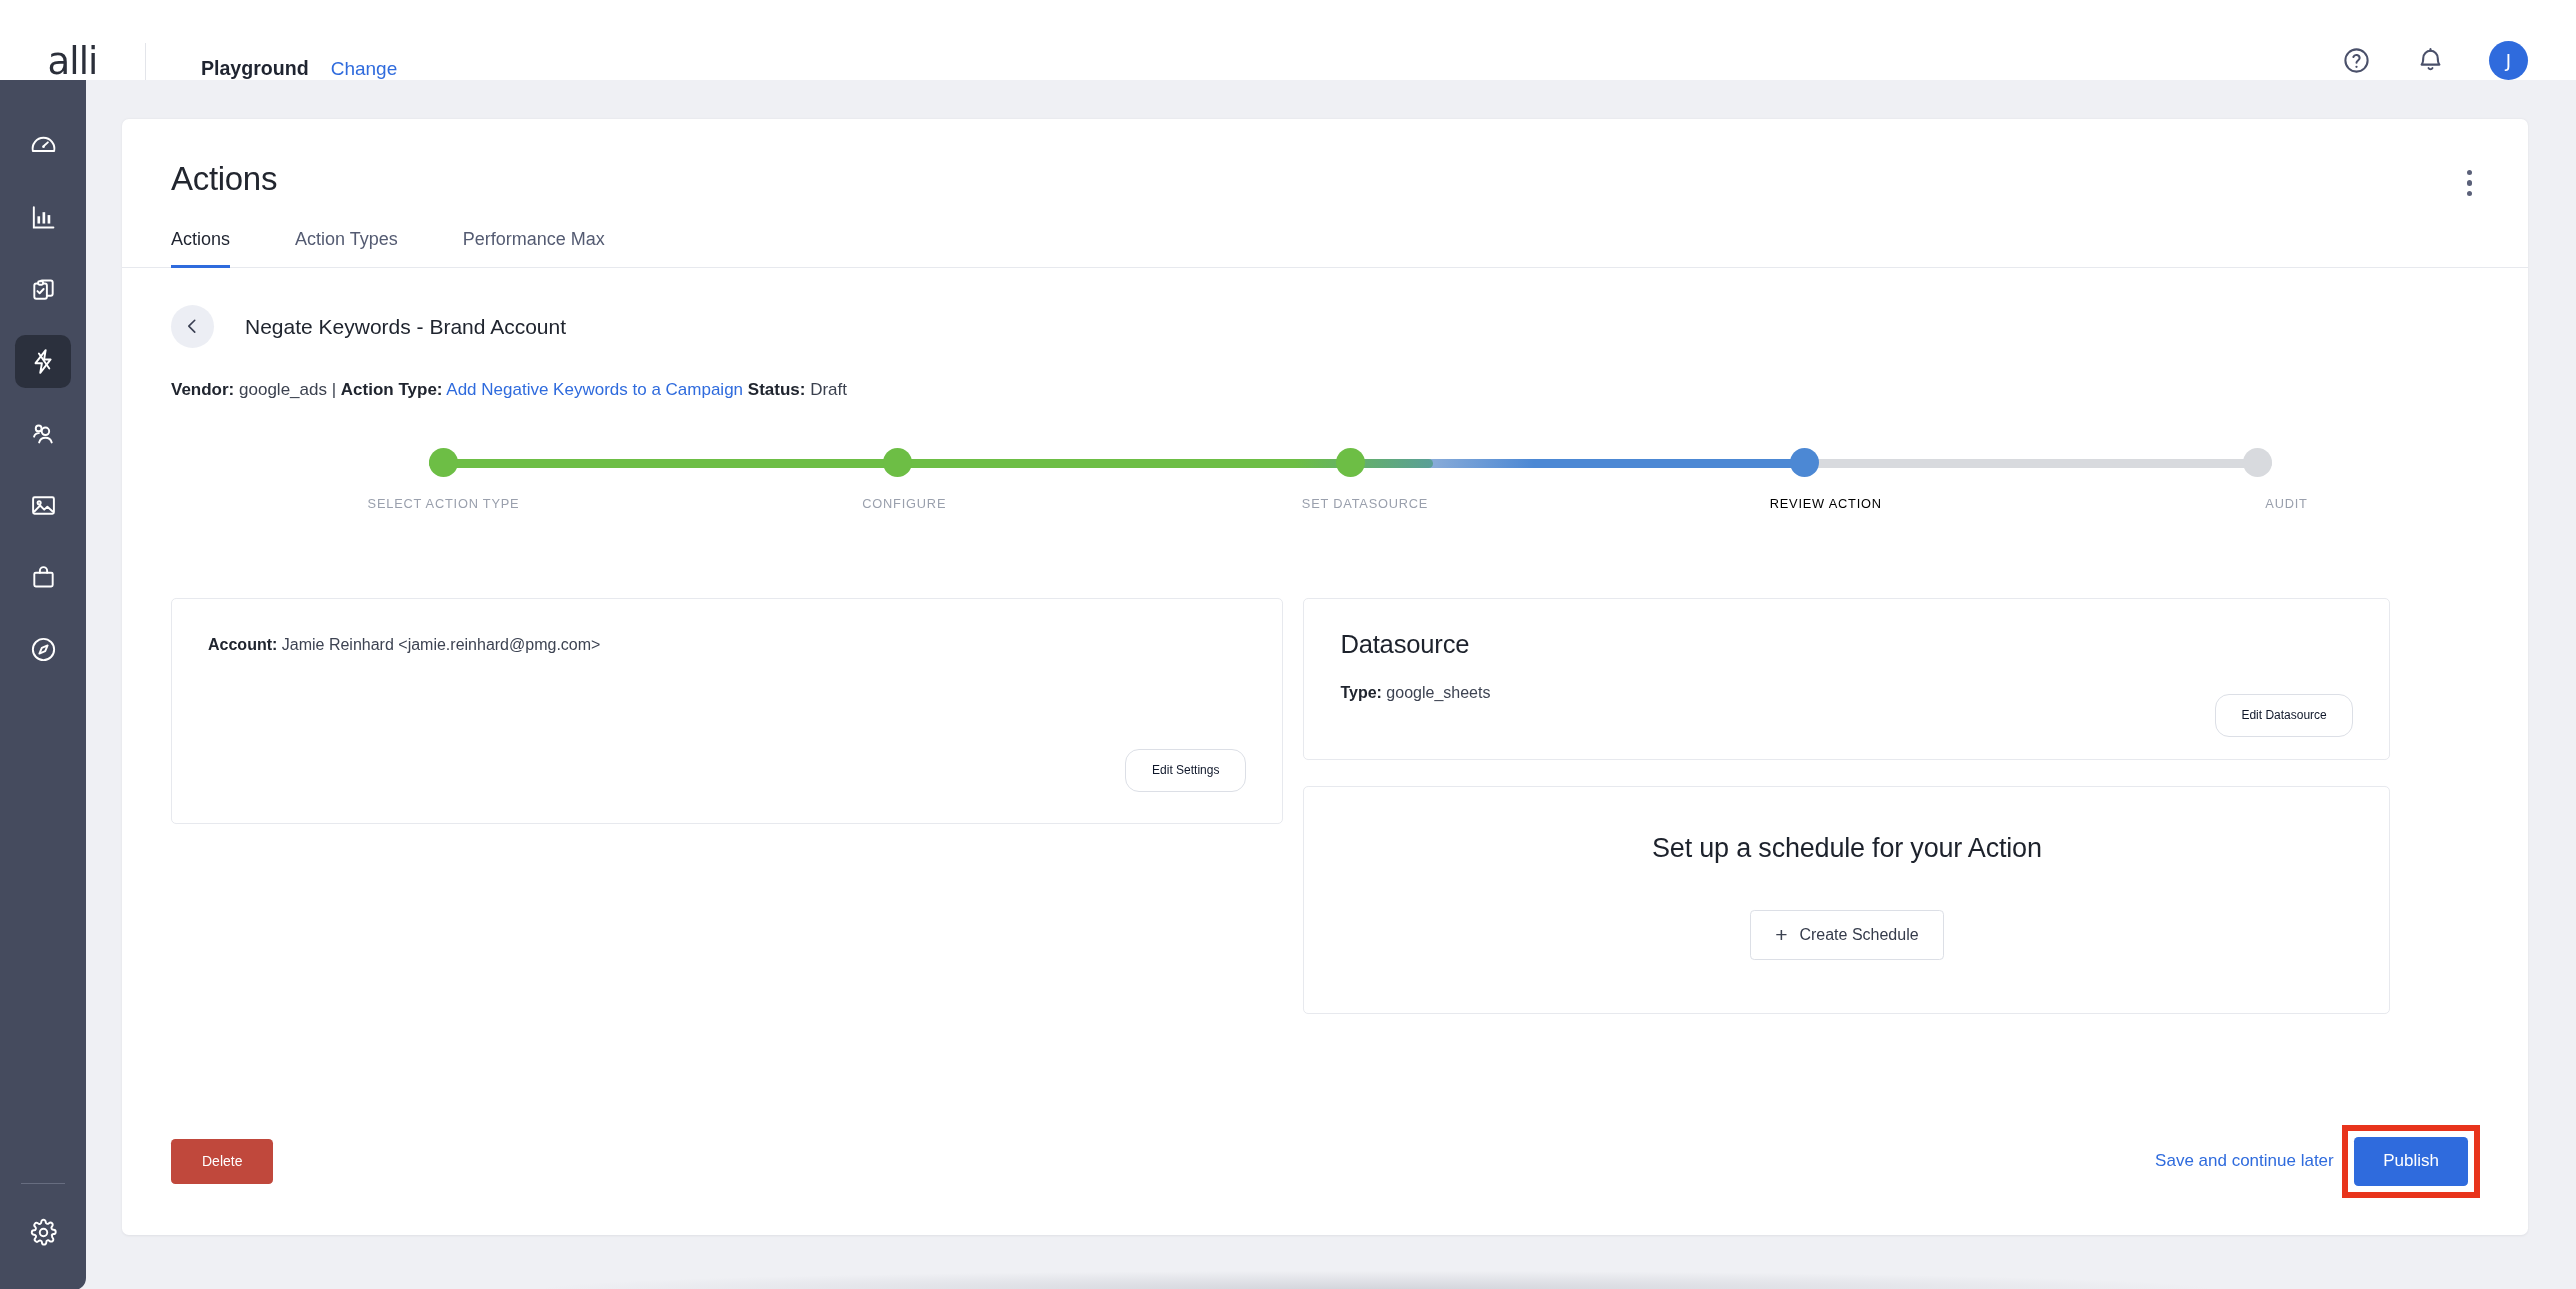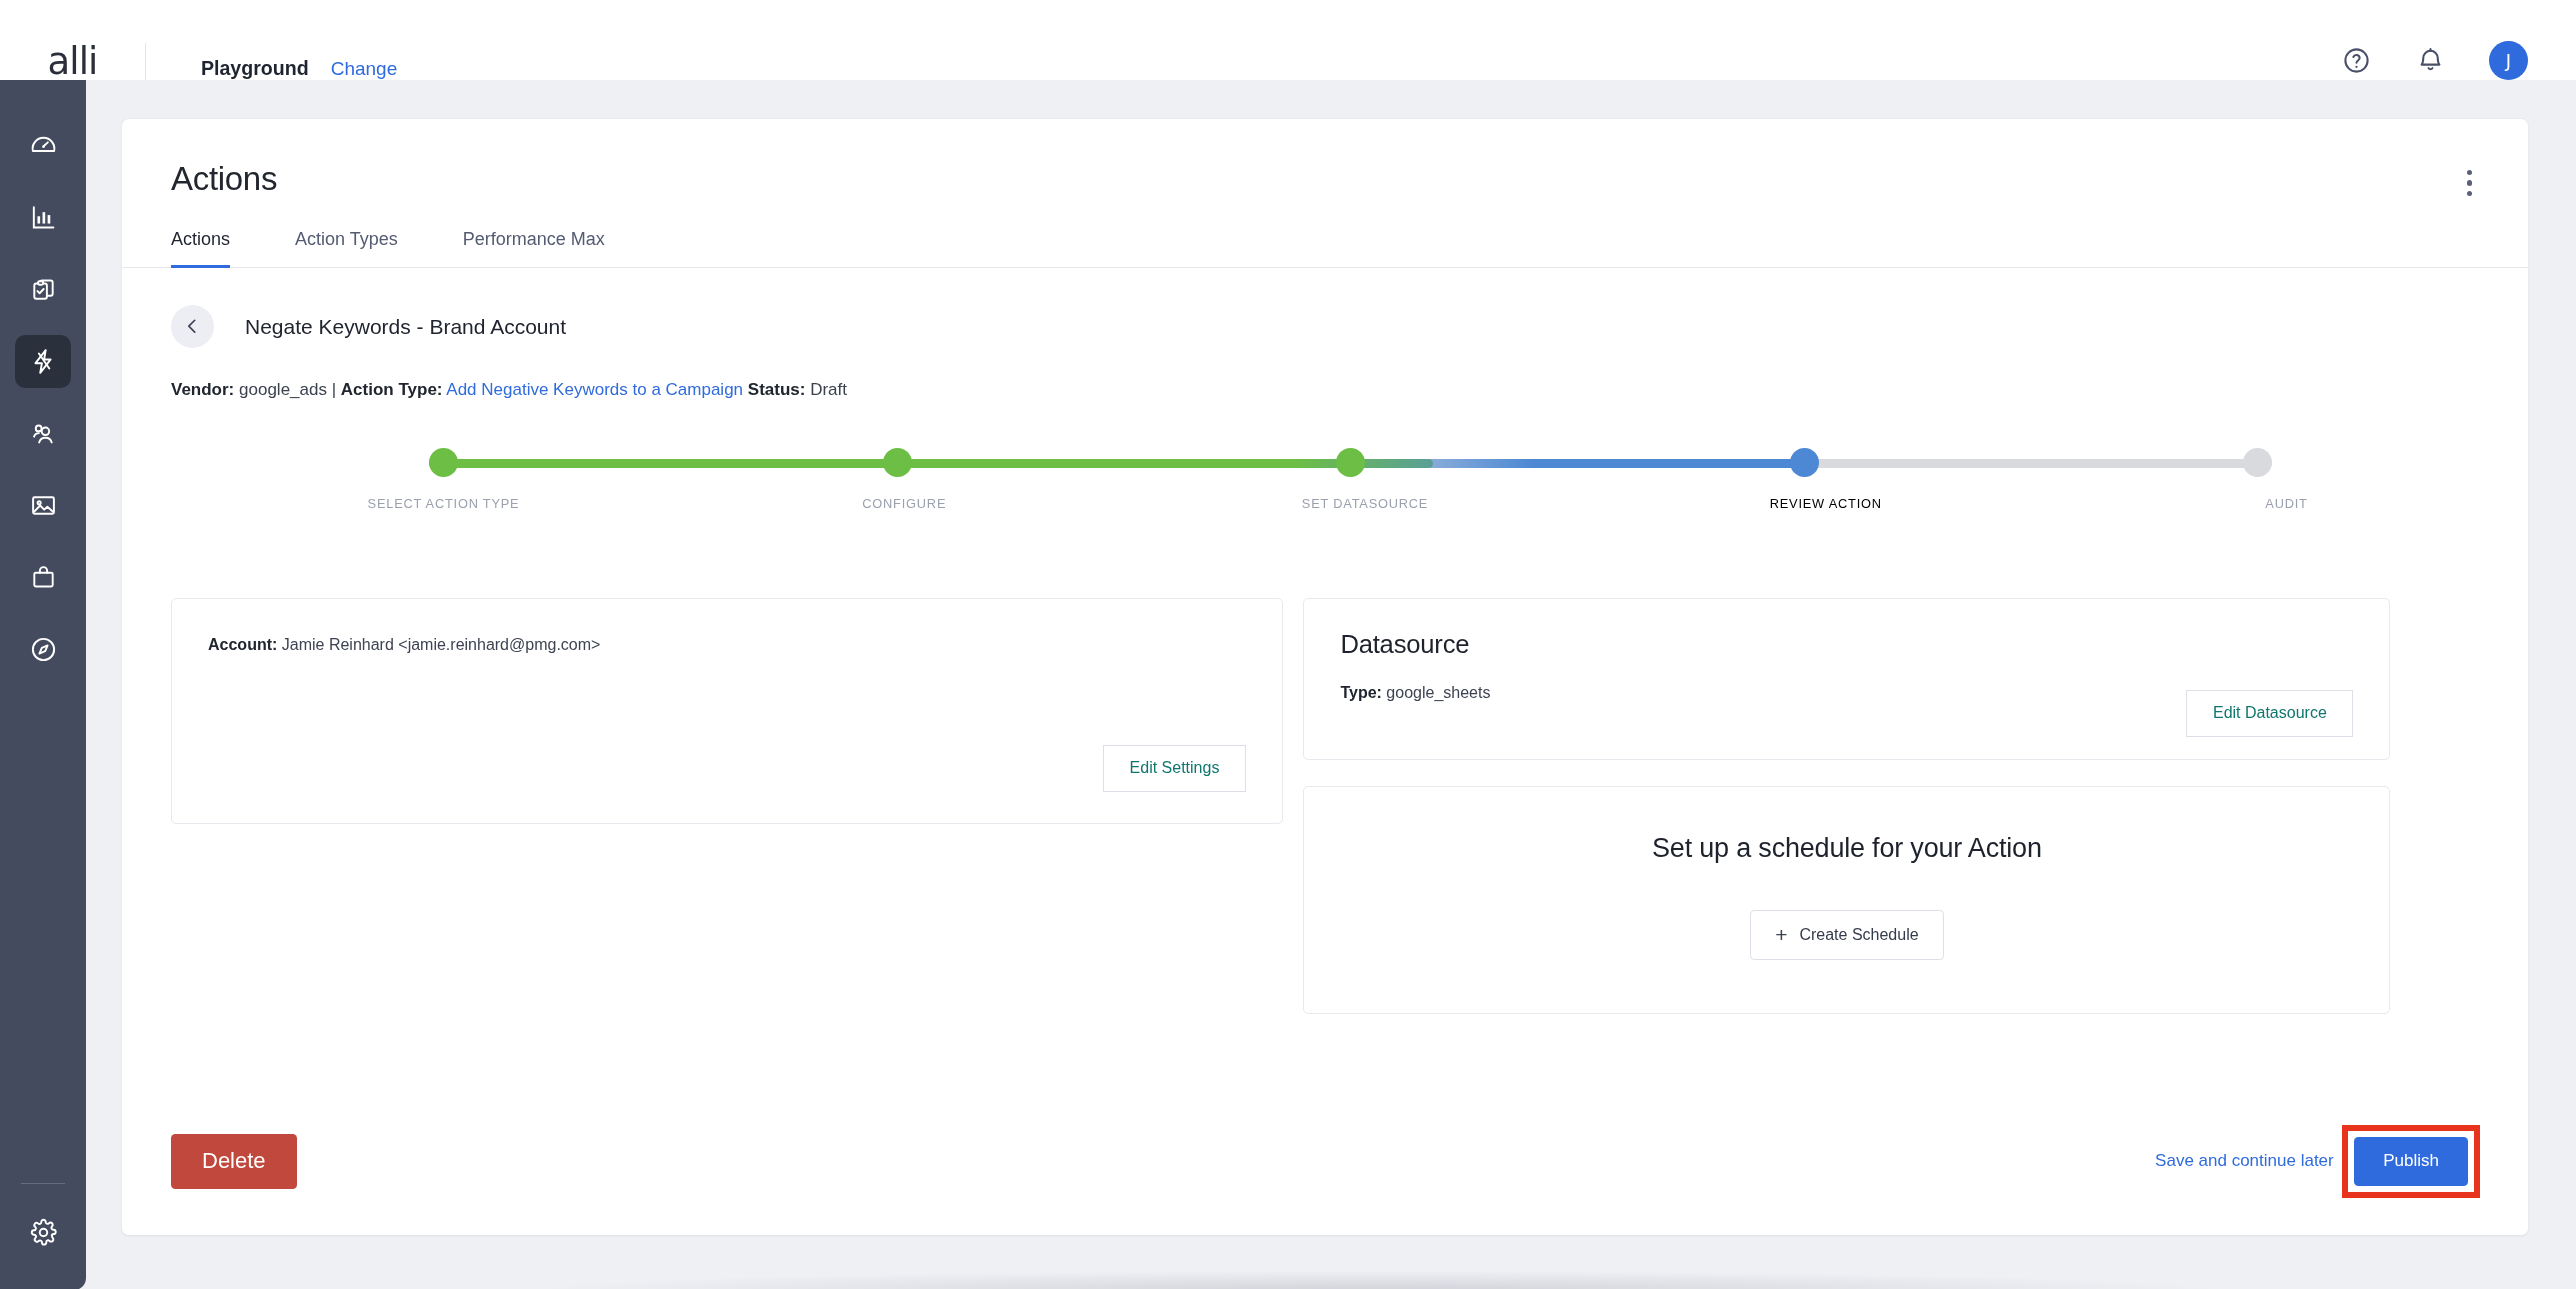--- a/index.html
+++ b/index.html
@@ -323,24 +323,24 @@
   .card-row {
     font-size: 16px;
     color: #3d4352;
     line-height: 1.85;
   }
   .card-row b { font-weight: 700; color: #20252f; }
 
   .btn-outline {
     position: absolute;
     border: 0.9px solid #dcdfe6;
-    border-radius: 0;
+    border-radius: 14px;
     background: #fff;
-    font-size: 16px;
-    color: #0f766e;
+    font-size: 12px;
+    color: #0f172a;
     padding: 13.6px 25.6px;
     cursor: pointer;
     font-family: "Liberation Sans", sans-serif;
     white-space: nowrap;
   }
   .btn-edit-settings { right: 36px; bottom: 31px; }
   .btn-edit-datasource { right: 36px; bottom: 22px; }
 
   .schedule-title {
     font-size: 27px;
@@ -372,21 +372,21 @@
     bottom: 37px;
     padding: 0 48px 0 49px;
     display: flex;
     align-items: center;
   }
   .btn-delete {
     background: #c0483c;
     color: #fff;
     border: none;
     border-radius: 4.3px;
-    font-size: 22px;
+    font-size: 14px;
     padding: 14.5px 31px;
     cursor: pointer;
     font-family: "Liberation Sans", sans-serif;
   }
   .footer-right {
     margin-left: auto;
     display: flex;
     align-items: center;
     gap: 0px;
   }

